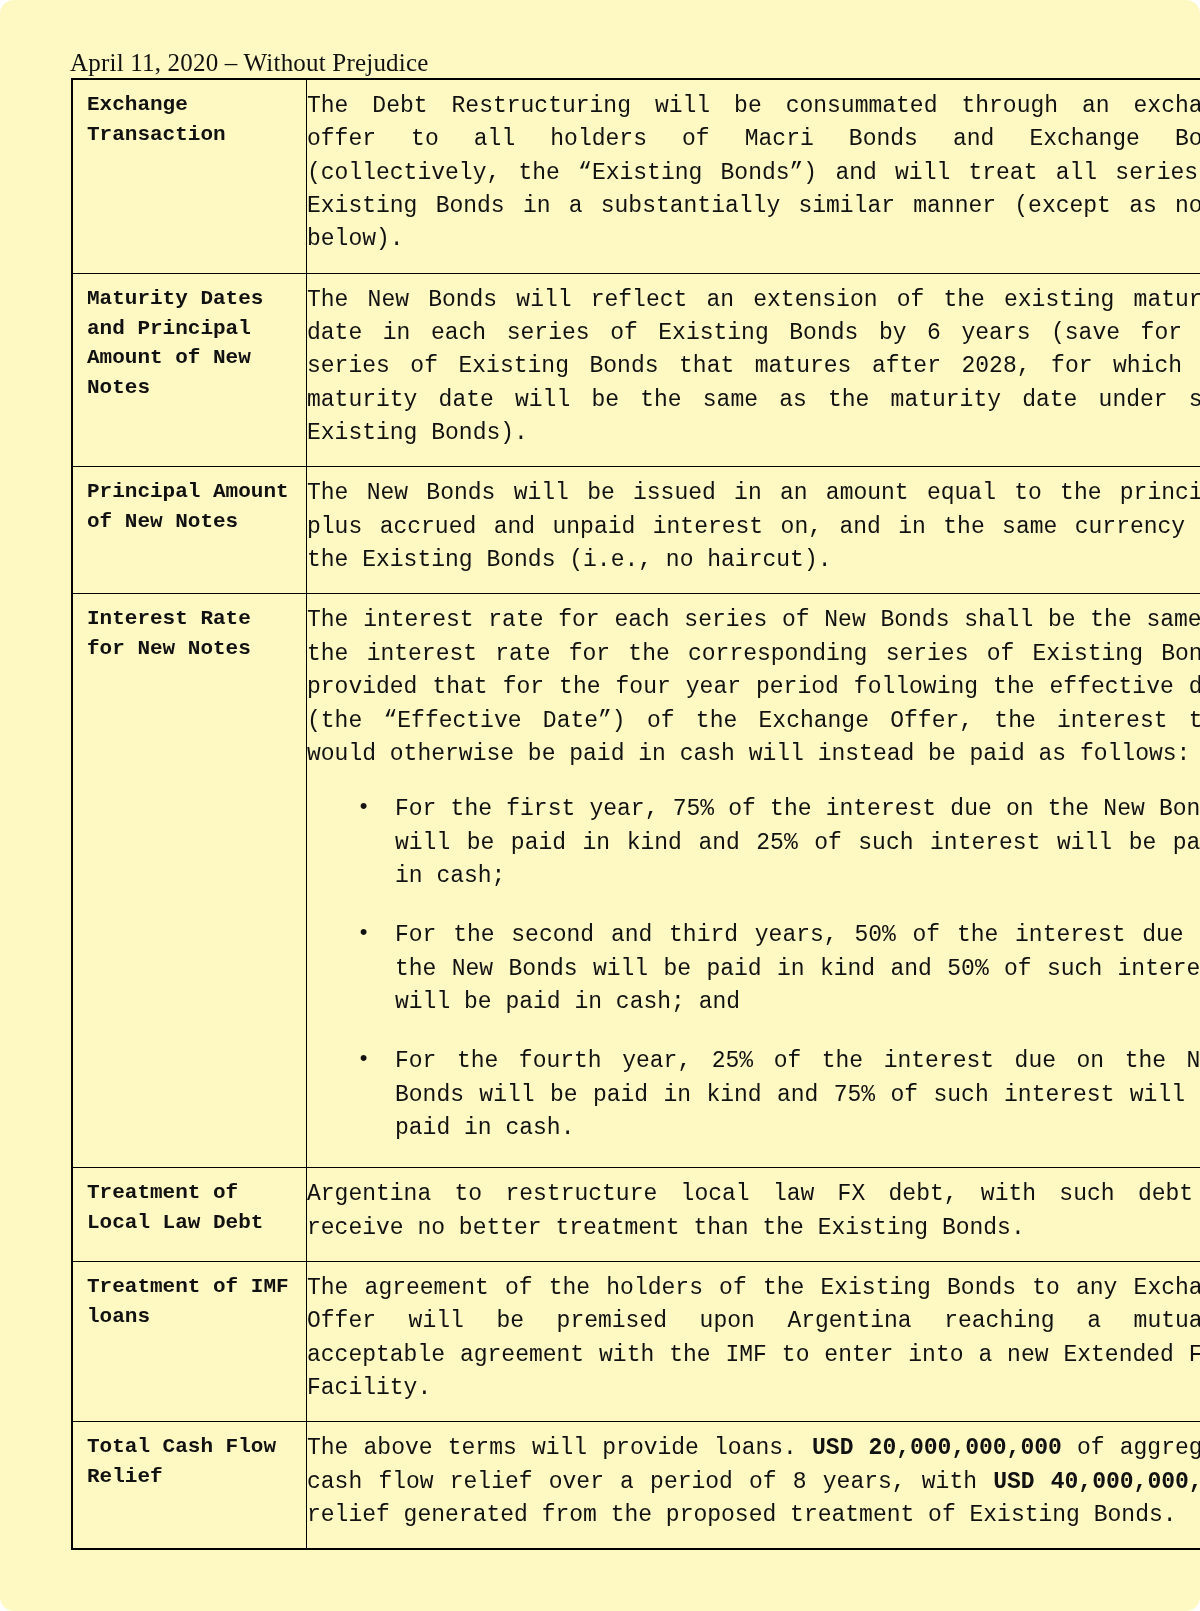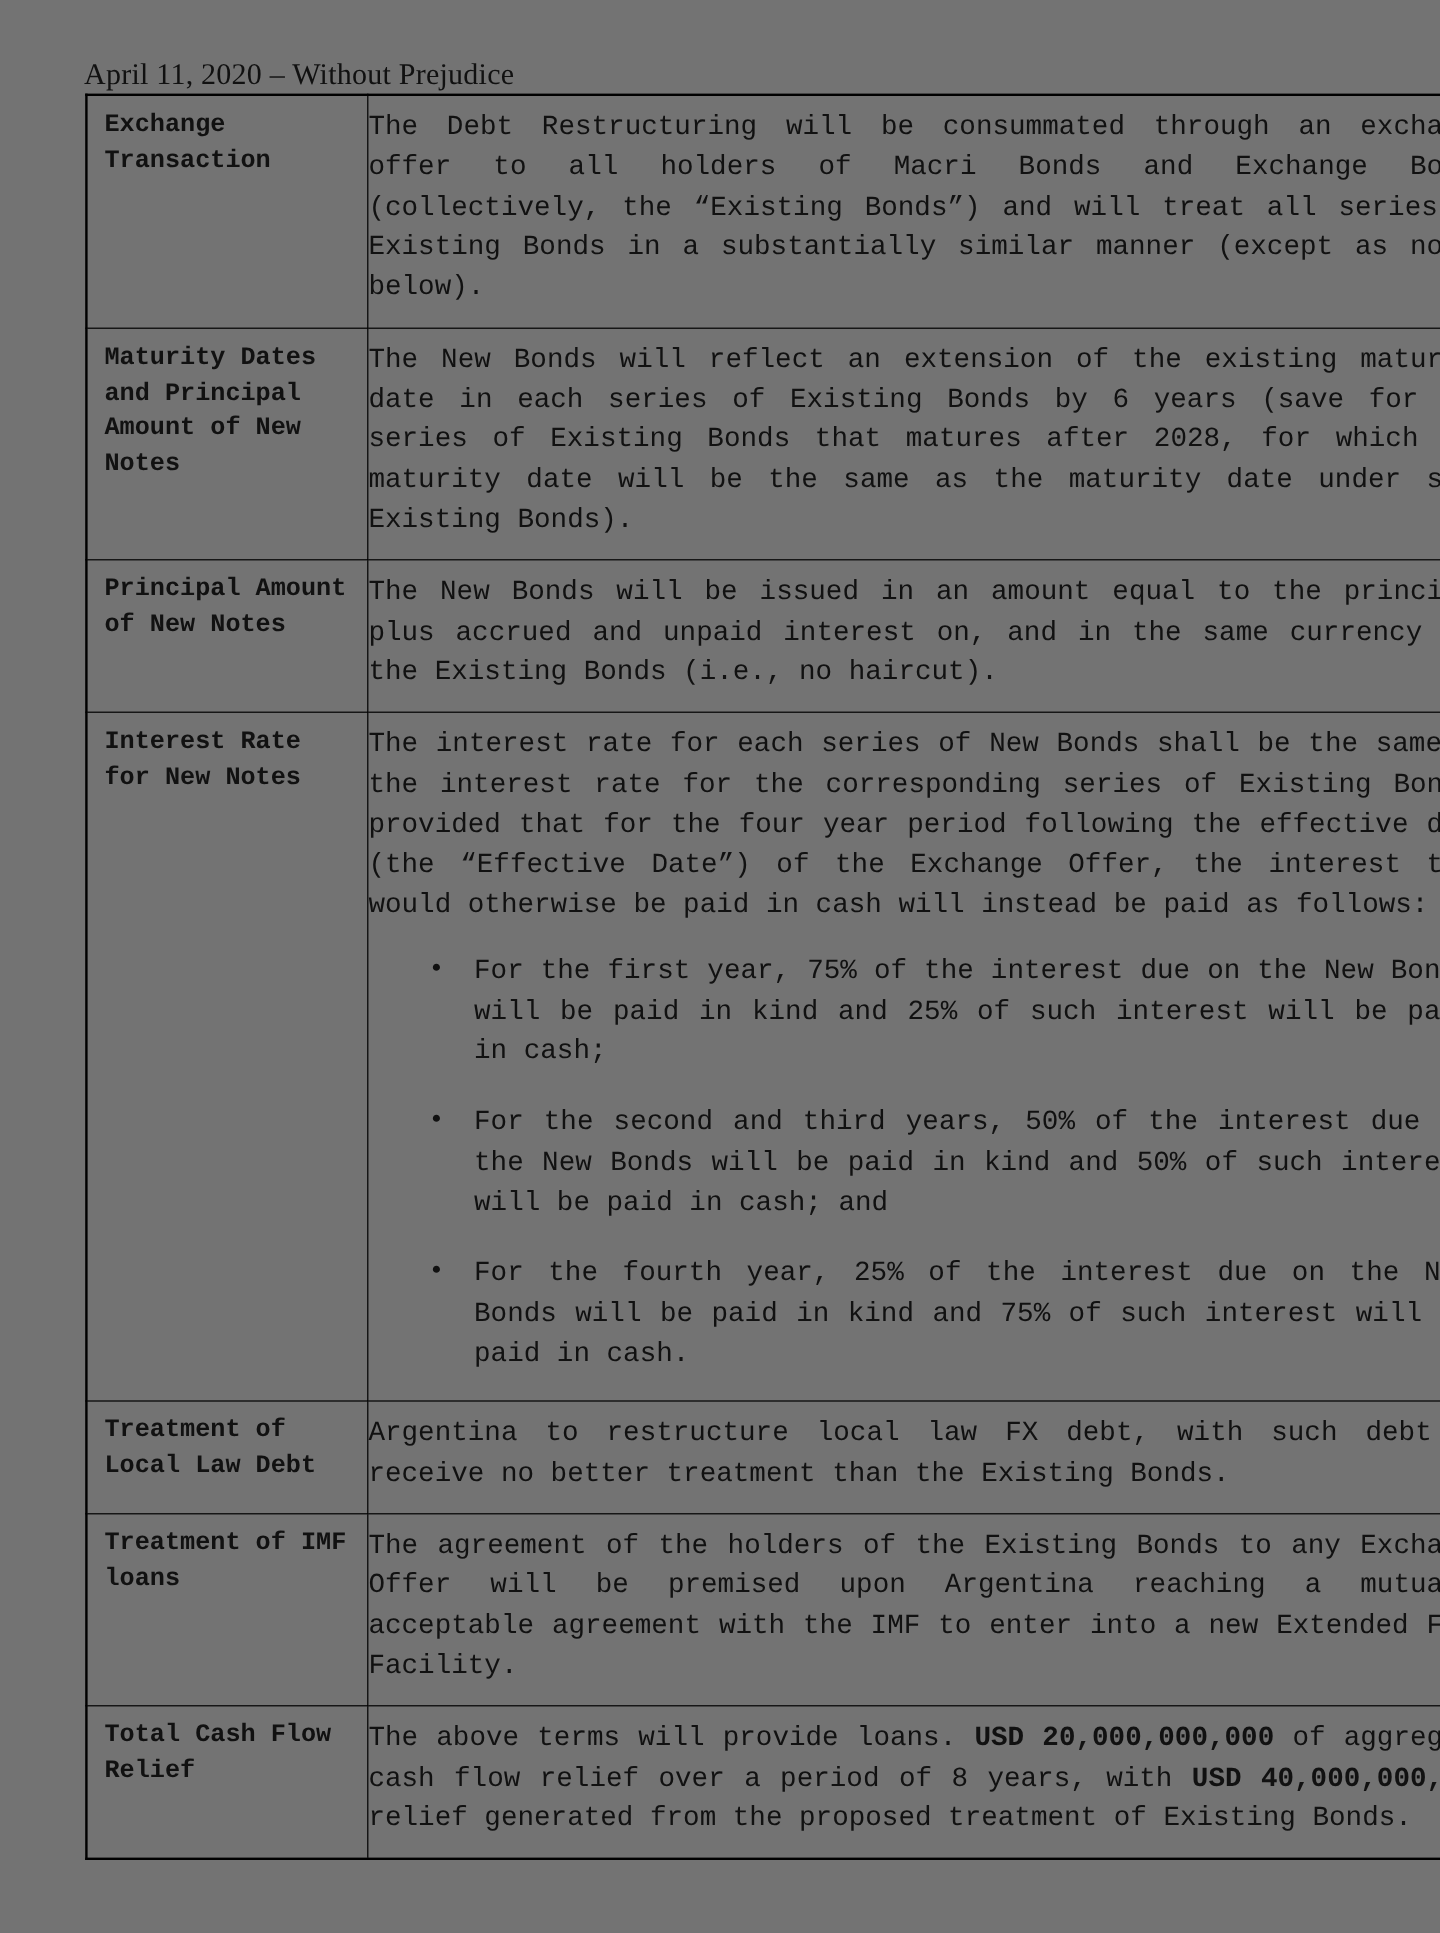--- a/index.html
+++ b/index.html
@@ -12,21 +12,22 @@
     min-height: 1611px;
     font-family: "Liberation Serif", serif;
     color: #111111;
     position: relative;
   }
   .page {
     width: 1200px;
     min-height: 1611px;
     box-sizing: border-box;
     padding: 40px 70px 30px 70px;
-    background: #737373;
+    background: #fef9c3;
+    border-radius: 14px;
   }
   .doc-header {
     font-size: 25px;
     line-height: 1.2;
     margin: 8px 0 0 0;
     letter-spacing: 0.2px;
   }
   .doc-title {
     text-align: center;
     font-size: 27px;

